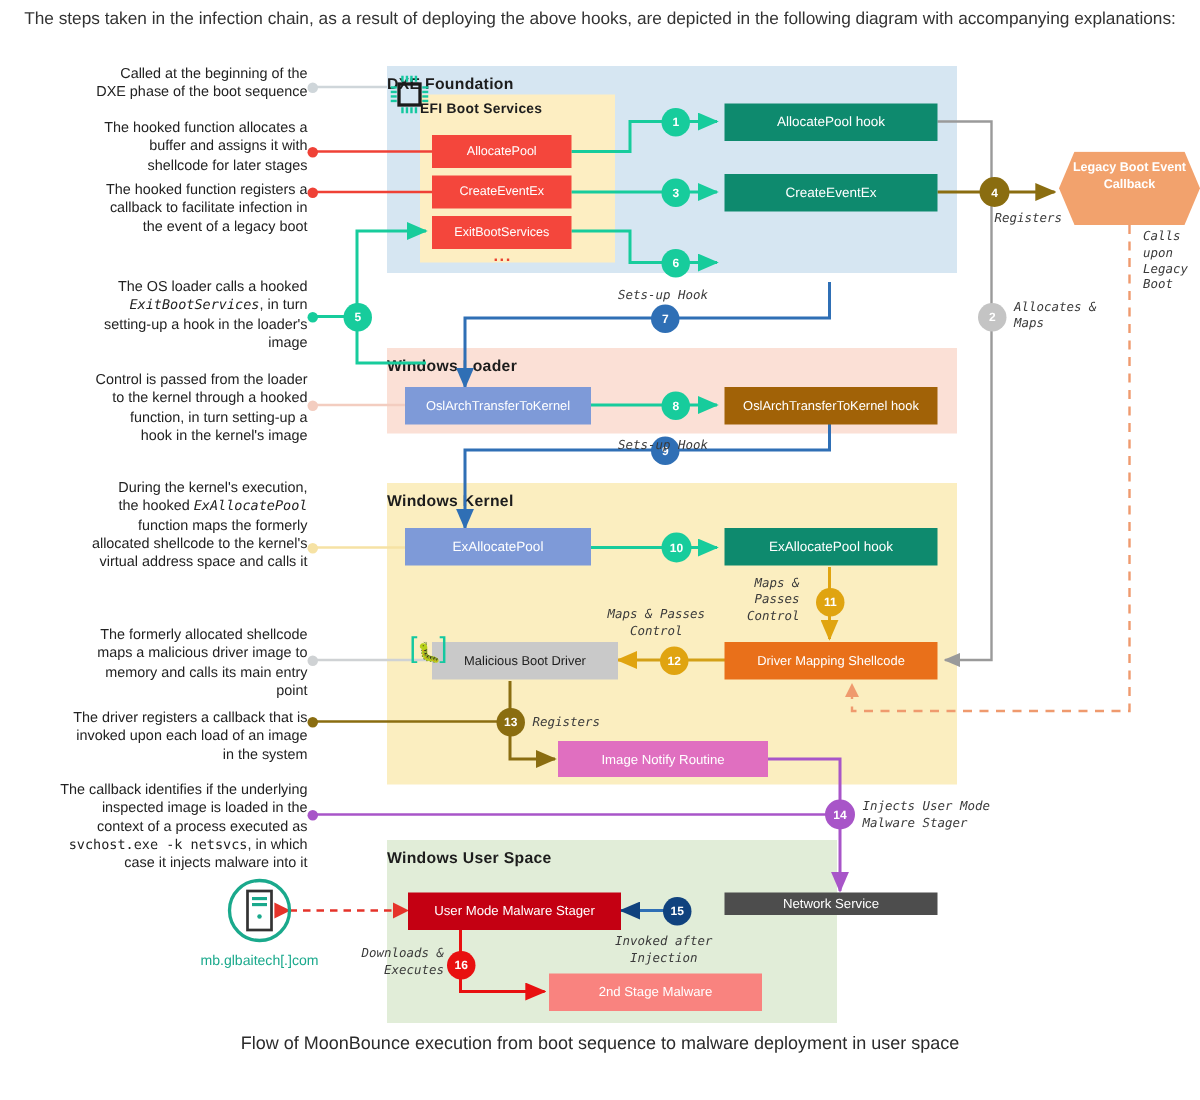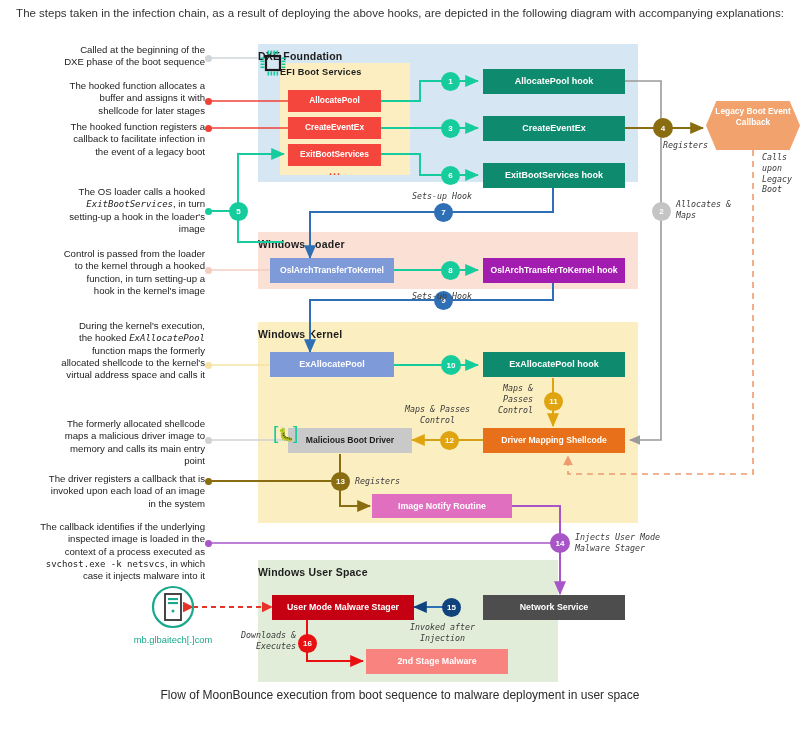--- a/index.html
+++ b/index.html
@@ -9,21 +9,21 @@
   .intro{position:absolute;left:4px;top:4px;width:792px;font-size:11.5px;
          line-height:1.65;color:#333;text-align:center;}
   .caption{position:absolute;left:0;top:688px;width:800px;text-align:center;
            font-size:12px;color:#2b2b2b;}
   svg#wires{position:absolute;left:0;top:0;width:800px;height:733px;
             pointer-events:none;}
   .panel{position:absolute;box-sizing:border-box;}
   .panel-title{position:absolute;width:100%;text-align:left;top:6px;
                font-size:10.5px;font-weight:bold;color:#1d1d1d;letter-spacing:.2px;}
   .box{position:absolute;box-sizing:border-box;display:flex;align-items:center;
-       justify-content:center;text-align:center;font-size:8.4px;font-weight:bold;
+       justify-content:center;text-align:center;font-size:8.4px;font-weight:normal;
        color:#ffffff;line-height:1.15;padding:1px 3px;}
   .node{position:absolute;border-radius:50%;display:flex;align-items:center;
         justify-content:center;color:#fff;font-size:8px;font-weight:bold;}
   .edgelbl{position:absolute;font-family:"DejaVu Sans Mono", monospace;
            font-size:8.3px;font-style:italic;color:#3a3a3a;line-height:1.3;
            white-space:pre-line;}
   .lcap{position:absolute;font-size:9.6px;line-height:1.28;color:#222;
         text-align:right;}
   .lcap .mono{font-family:"DejaVu Sans Mono", monospace;font-style:italic;font-size:9px;}
   .lcap .mono2{font-family:"DejaVu Sans Mono", monospace;font-size:9px;}
@@ -169,43 +169,42 @@
     </svg>
   </div>
 
   <div class="box" style="left:288px;top:90px;width:93px;height:22px;background:#f4463c;">AllocatePool</div>
   <div class="box" style="left:288px;top:117px;width:93px;height:22px;background:#f4463c;">CreateEventEx</div>
   <div class="box" style="left:288px;top:144px;width:93px;height:22px;background:#f4463c;">ExitBootServices</div>
   <div class="dots3" style="left:329px;top:165px;">...</div>
 
   <div class="box" style="left:483px;top:69px;width:142px;height:25px;background:#0e8a6e;font-size:9px;">AllocatePool hook</div>
   <div class="box" style="left:483px;top:116px;width:142px;height:25px;background:#0e8a6e;font-size:9px;">CreateEventEx</div>
-  <div class="box" style="left:483px;top:163px;width:142px;height:25px;background:#0e8a6e;font-size:9px;">ExitBootServices hook</div>
 
   <div style="position:absolute;left:706px;top:101px;width:94px;height:49px;background:#f2a26d;
               clip-path:polygon(11% 0,89% 0,100% 50%,89% 100%,11% 100%,0 50%);"></div>
   <div class="hexlbl" style="left:706px;top:106px;">Legacy Boot Event Callback</div>
 
   <div class="box" style="left:270px;top:258px;width:124px;height:25px;background:#7e9ad8;font-size:8.6px;">OslArchTransferToKernel</div>
-  <div class="box" style="left:483px;top:258px;width:142px;height:25px;background:#a21caf;font-size:8.6px;">OslArchTransferToKernel hook</div>
+  <div class="box" style="left:483px;top:258px;width:142px;height:25px;background:#a16207;font-size:8.6px;">OslArchTransferToKernel hook</div>
 
   <div class="box" style="left:270px;top:352px;width:124px;height:25px;background:#7e9ad8;font-size:9px;">ExAllocatePool</div>
   <div class="box" style="left:483px;top:352px;width:142px;height:25px;background:#0e8a6e;font-size:9px;">ExAllocatePool hook</div>
 
   <div class="box" style="left:288px;top:428px;width:124px;height:25px;background:#c9c9c9;color:#1d1d1d;font-size:8.6px;">Malicious Boot Driver</div>
   <div class="brk" style="left:273px;top:423px;">[</div>
   <div class="brk" style="left:293px;top:423px;">]</div>
   <div class="bug" style="left:278px;top:428px;">🐛</div>
 
   <div class="box" style="left:483px;top:428px;width:142px;height:25px;background:#e9701a;font-size:8.6px;">Driver Mapping Shellcode</div>
 
   <div class="box" style="left:372px;top:494px;width:140px;height:24px;background:#e06fc0;font-size:8.8px;">Image Notify Routine</div>
 
   <div class="box" style="left:272px;top:595px;width:142px;height:25px;background:#c40012;font-size:8.8px;">User Mode Malware Stager</div>
-  <div class="box" style="left:483px;top:595px;width:142px;height:25px;background:#4d4d4d;font-size:8.8px;">Network Service</div>
+  <div class="box" style="left:483px;top:595px;width:142px;height:15px;background:#4d4d4d;font-size:8.8px;">Network Service</div>
   <div class="box" style="left:366px;top:649px;width:142px;height:25px;background:#f9837f;font-size:8.8px;">2nd Stage Malware</div>
 
   <div class="servericon" style="left:150px;top:584px;">
     <svg width="46" height="46" viewBox="0 0 46 46">
       <circle cx="23" cy="23" r="20" fill="none" stroke="#1aa98c" stroke-width="2.2"></circle>
       <rect x="15" y="10" width="16" height="26" fill="none" stroke="#333" stroke-width="1.8"></rect>
       <rect x="18" y="14" width="10" height="2.1" fill="#1aa98c"></rect>
       <rect x="18" y="18" width="10" height="2.1" fill="#1aa98c"></rect>
       <circle cx="23" cy="27" r="1.5" fill="#1aa98c"></circle>
     </svg>

